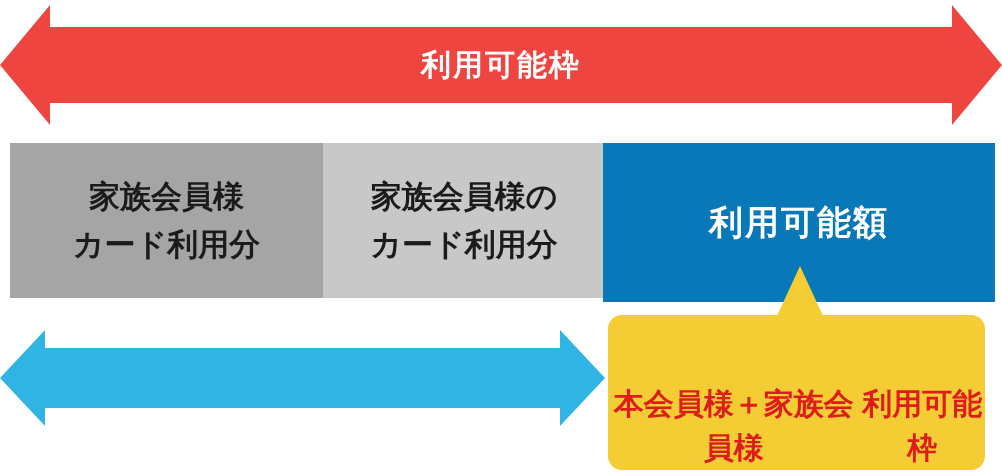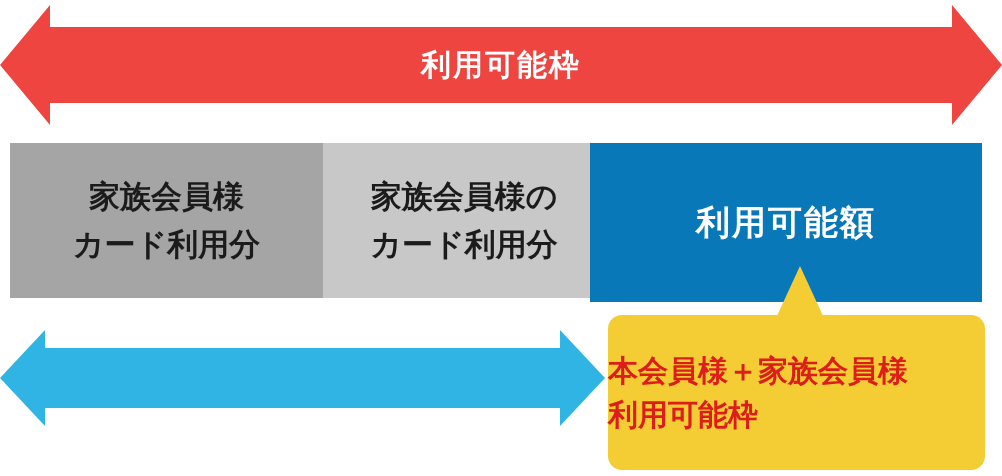--- a/index.html
+++ b/index.html
@@ -30,21 +30,21 @@
   .member-box {
     position: absolute; top: 143px; height: 155px;
     display: flex; flex-direction: column;
     align-items: center; justify-content: center;
     color: var(--black-text); font-size: 31px; line-height: 48px;
     text-align: center;
   }
   .box-main   { left: 10px;  width: 313px; background: var(--dark-gray-box); }
   .box-family { left: 323px; width: 282px; background: var(--light-gray-box); }
   .box-available {
-    position: absolute; left: 590px; top: 143px; width: 392px; height: 159px;
+    position: absolute; left: 603px; top: 143px; width: 392px; height: 159px;
     background: var(--blue-box);
     display: flex; align-items: center; justify-content: center;
     color: var(--white-text); font-size: 34px; letter-spacing: 2px;
   }
 
   
   .bottom-arrow-svg { position: absolute; left: 0; top: 330px; }
   .bottom-arrow-svg polygon { fill: var(--cyan-arrow); }
   .bottom-arrow-label {
     position: absolute; left: 0; top: 330px; width: 514px; height: 96px;
@@ -57,22 +57,22 @@
     position: absolute; left: 776px; top: 266px;
     width: 0; height: 0;
     border-left: 24px solid transparent;
     border-right: 24px solid transparent;
     border-bottom: 52px solid var(--yellow-callout);
   }
   .callout-box {
     position: absolute; left: 608px; top: 315px; width: 377px; height: 155px;
     background: var(--yellow-callout);
     border-radius: 14px;
-    display: flex; flex-direction: column;
-    align-items: flex-start; justify-content: center;
+    display: flex; flex-direction: row;
+    align-items: flex-end; justify-content: center;
     color: var(--callout-text); font-size: 30px; line-height: 44px;
     text-align: center;
   }
 </style>
 </head>
 <body>
 
 <div class="stage">
 
   <svg class="top-arrow-svg" width="1002" height="120" viewBox="0 0 1002 120" aria-hidden="true">

